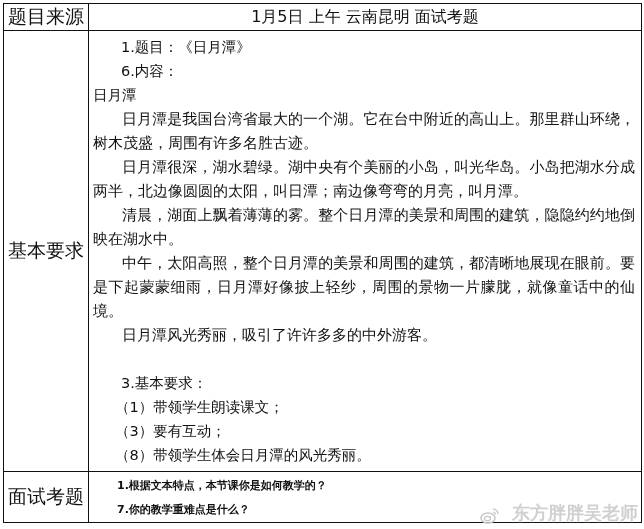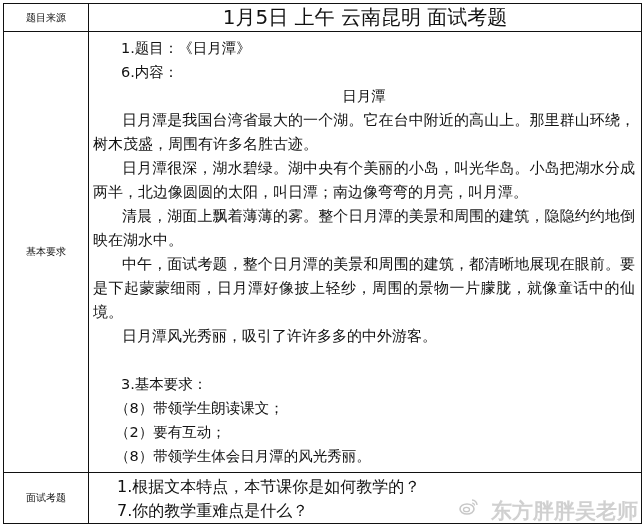--- a/index.html
+++ b/index.html
@@ -6,35 +6,35 @@
     body { width: 644px; height: 529px; position: relative; overflow: hidden;
            font-family: "DejaVu Sans", sans-serif; color: #111; }
     table.sheet {
       position: absolute; left: 3px; top: 3px;
       width: 638px; border-collapse: collapse; table-layout: fixed;
     }
     table.sheet td { border: 1.5px solid #111; padding: 0; vertical-align: middle; }
     col.c1 { width: 85px; }
     col.c2 { width: 553px; }
     .hdr-row td { height: 26px; }
-    .label { text-align: center; font-size: 10px; letter-spacing: 0px; margin-top: 27px; }
-    .title-cell { text-align: center; font-size: 20px; }
+    .label { text-align: center; font-size: 19px; letter-spacing: 0px; margin-top: 27px; }
+    .title-cell { text-align: center; font-size: 16px; }
     .content { padding: 4px 6px 4px 4px !important; vertical-align: top !important; margin-top: 44px; }
     .line { font-size: 14.5px; line-height: 24px; height: 24px; white-space: nowrap; overflow: hidden; }
     .ind1 { padding-left: 28px; }
     .para { font-size: 15px; line-height: 24px; text-indent: 29px; padding-left: 0; text-align: justify; }
-    .center { text-align: center; }
+    .center { }
     .blank { height: 24px; }
     .qa-row td { height: 48px; }
     .qa-content { padding: 2px 4px 0 28px !important; vertical-align: top !important; }
-    .qa-line { font-size: 16px; line-height: 24px; white-space: nowrap; }
+    .qa-line { font-size: 11px; line-height: 24px; white-space: nowrap; font-weight: bold; }
     .watermark {
       position: absolute; right: 6px; bottom: 4px;
-      display: flex; align-items: flex-start; gap: 12px;
-      color: rgba(200,200,200,0.85); font-size: 21px; font-weight: bold;
+      display: flex; align-items: flex-end; gap: 12px;
+      color: rgba(200,200,200,0.85); font-size: 18px; font-weight: bold;
       text-shadow: 0 0 2px #fff;
     }
     .weibo-icon { width: 20px; height: 18px; display: inline-block; }
   </style>
 </head>
 <body>
 
 <table class="sheet">
   <colgroup>
       <col class="c1">
@@ -47,26 +47,26 @@
   </tr>
   <tr>
     <td class="label">基本要求</td>
     <td class="content">
       <div class="line ind1">1.题目：《日月潭》</div>
       <div class="line ind1">6.内容：</div>
       <div class="line center">日月潭</div>
       <div class="para">日月潭是我国台湾省最大的一个湖。它在台中附近的高山上。那里群山环绕，树木茂盛，周围有许多名胜古迹。</div>
       <div class="para">日月潭很深，湖水碧绿。湖中央有个美丽的小岛，叫光华岛。小岛把湖水分成两半，北边像圆圆的太阳，叫日潭；南边像弯弯的月亮，叫月潭。</div>
       <div class="para">清晨，湖面上飘着薄薄的雾。整个日月潭的美景和周围的建筑，隐隐约约地倒映在湖水中。</div>
-      <div class="para">中午，面试考题，整个日月潭的美景和周围的建筑，都清晰地展现在眼前。要是下起蒙蒙细雨，日月潭好像披上轻纱，周围的景物一片朦胧，就像童话中的仙境。</div>
+      <div class="para">中午，太阳高照，整个日月潭的美景和周围的建筑，都清晰地展现在眼前。要是下起蒙蒙细雨，日月潭好像披上轻纱，周围的景物一片朦胧，就像童话中的仙境。</div>
       <div class="para">日月潭风光秀丽，吸引了许许多多的中外游客。</div>
       <div class="blank"></div>
       <div class="line ind1">3.基本要求：</div>
-      <div class="line ind1" style="padding-left:22px">（8）带领学生朗读课文；</div>
-      <div class="line ind1" style="padding-left:22px">（2）要有互动；</div>
+      <div class="line ind1" style="padding-left:22px">（1）带领学生朗读课文；</div>
+      <div class="line ind1" style="padding-left:22px">（3）要有互动；</div>
       <div class="line ind1" style="padding-left:22px">（8）带领学生体会日月潭的风光秀丽。</div>
     </td>
   </tr>
   <tr class="qa-row">
     <td class="label">面试考题</td>
     <td class="qa-content">
       <div class="qa-line">1.根据文本特点，本节课你是如何教学的？</div>
       <div class="qa-line">7.你的教学重难点是什么？</div>
     </td>
   </tr>

